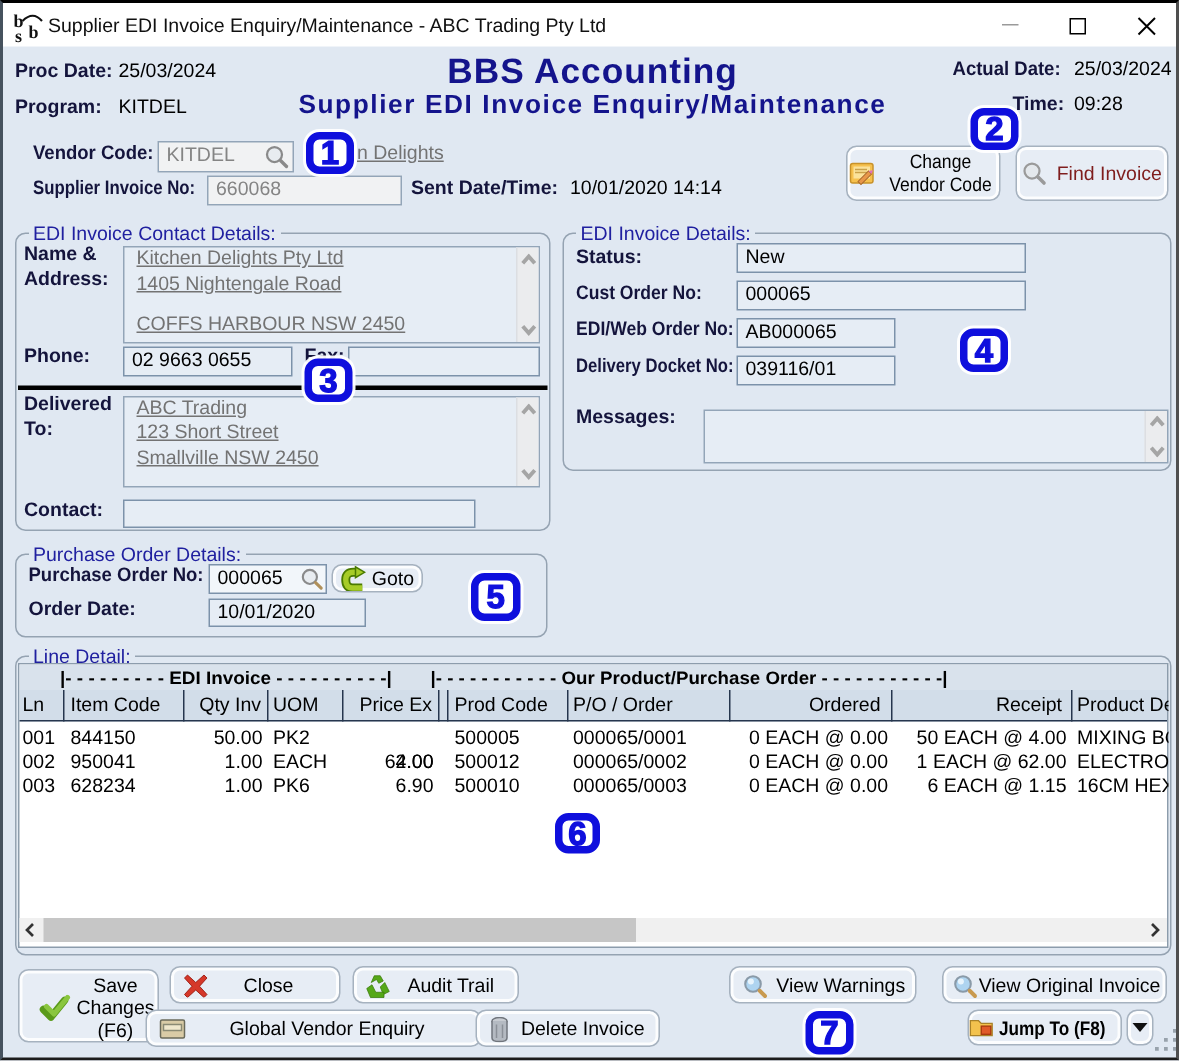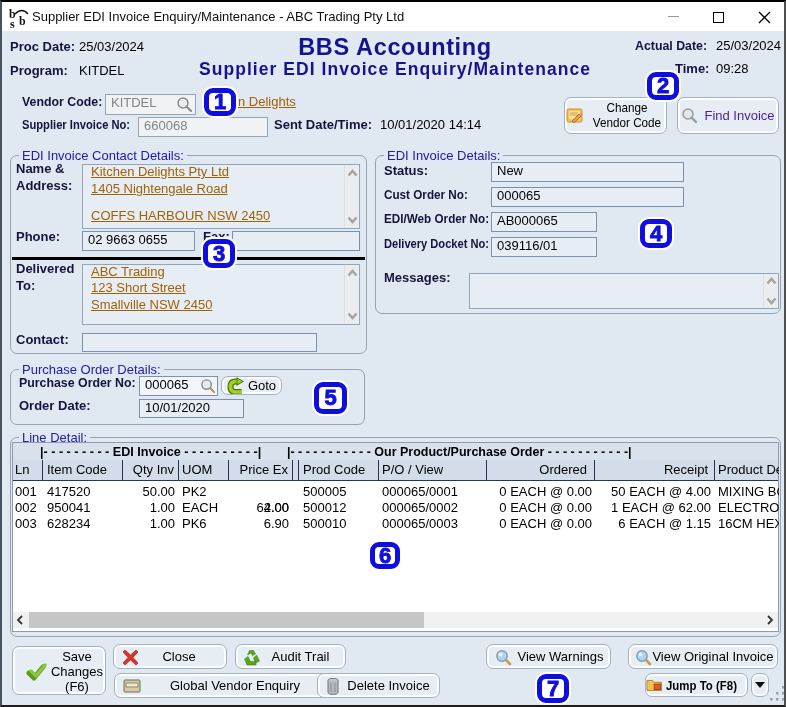--- a/index.html
+++ b/index.html
@@ -10,21 +10,21 @@
 .abs { position:absolute; }
 #titlebar { position:absolute; left:0; top:0; width:784px; height:29px; background:#fff; }
 #title { position:absolute; left:30px; top:7px; font-size:13px; color:#101010; }
 .b { font-weight:bold; }
 .lbl { position:absolute; font-weight:bold; font-size:13px; line-height:13px; color:#14143c; white-space:nowrap; transform-origin:left center; }
 .val { position:absolute; font-size:13px; line-height:13px; color:#000; white-space:nowrap; }
 .navy { color:#14148c; }
 .inp { position:absolute; background:#e6edf5; border:1px solid #7c92aa; font-size:13px; line-height:13px; color:#000;
   padding:1px 0 0 5px; white-space:nowrap; overflow:hidden; }
 .inp.dis { background:#f1f2f3; color:#848484; border-color:#93a5b8; }
-.link { color:#a16207; text-decoration:underline; }
+.link { color:#737373; text-decoration:underline; }
 fieldset.grp { position:absolute; border:1px solid #95a3b2; border-radius:7px; }
 fieldset.grp legend { font-size:13px; color:#2020a0; margin-left:8px; padding:0 3px; }
 .btn { position:absolute; background:#e7edf5; border:1px solid #a6b2bf; border-radius:7px;
   box-shadow:inset 0 0 0 2px rgba(255,255,255,0.85);
   font-size:13px; color:#000; display:flex; align-items:center; justify-content:center; }
 .callout { position:absolute; background:#fff; border:5px solid #0f0fdd; border-radius:9px;
   color:#0f0fdd; font-weight:bold; font-size:22px; -webkit-text-stroke:0.9px #0f0fdd; display:flex; align-items:center; justify-content:center;
   box-shadow:0 0 0 2px rgba(255,255,255,0.95); font-family:"Liberation Sans",sans-serif; }
 .sb { position:absolute; background:#ebecee; border-left:1px solid #dcdee2; }
 .cell { position:absolute; font-size:13px; line-height:13px; color:#000; white-space:nowrap; }
@@ -77,21 +77,21 @@
     <svg width="18" height="16" viewBox="0 0 18 16" style="margin-right:5px">
       <rect x="1" y="1" width="15" height="13" rx="1.5" fill="#f6c14e" stroke="#c8922a"></rect>
       <rect x="3" y="3" width="11" height="8" fill="#fbe29a"></rect>
       <line x1="4" y1="5" x2="12" y2="5" stroke="#caa24a"></line>
       <line x1="4" y1="7" x2="12" y2="7" stroke="#caa24a"></line>
       <path d="M6 13 L13 6 L15 8 L8 15 Z" fill="#e8974a" stroke="#a8682a" stroke-width="0.7"></path>
       <path d="M13 6 L15 8 L16 5.5 Z" fill="#e070c0"></path>
     </svg>
     <div style="text-align:center;line-height:14.5px;transform:scaleX(0.9)">Change<br>Vendor Code</div>
   </div>
-  <div class="btn" style="left:675px;top:95px;width:102px;height:37px;color:#4c1d95">
+  <div class="btn" style="left:675px;top:95px;width:102px;height:37px;color:#7f1d1d">
     <svg width="17" height="17" viewBox="0 0 17 17" style="margin-right:6px">
       <circle cx="7" cy="7" r="5" fill="#e4e8ec" stroke="#9a9a9a" stroke-width="1.5"></circle>
       <line x1="11" y1="11" x2="15" y2="15" stroke="#9a9a9a" stroke-width="2.4" stroke-linecap="round"></line>
     </svg>
     Find Invoice
   </div>
 
   <fieldset class="grp" style="left:8px;top:146px;width:357px;height:206px">
     <legend>EDI Invoice Contact Details:</legend>
   </fieldset>
@@ -193,27 +193,27 @@
   <div class="abs" style="left:484px;top:458px;width:1px;height:21px;background:#26364e"></div>
   <div class="abs" style="left:592px;top:458px;width:1px;height:21px;background:#26364e"></div>
   <div class="abs" style="left:712px;top:458px;width:1px;height:21px;background:#26364e"></div>
 
   <div class="cell" style="left:13px;top:461px">Ln</div>
   <div class="cell" style="left:45px;top:461px">Item Code</div>
   <div class="cellr" style="left:120px;top:461px;width:52px">Qty Inv</div>
   <div class="cell" style="left:180px;top:461px">UOM</div>
   <div class="cellr" style="left:226px;top:461px;width:60px">Price Ex</div>
   <div class="cell" style="left:301px;top:461px">Prod Code</div>
-  <div class="cell" style="left:380px;top:461px">P/O / View</div>
+  <div class="cell" style="left:380px;top:461px">P/O / Order</div>
   <div class="cellr" style="left:484px;top:461px;width:101px">Ordered</div>
   <div class="cellr" style="left:592px;top:461px;width:114px">Receipt</div>
   <div class="cell" style="left:716px;top:461px;width:61px;overflow:hidden">Product De</div>
 
   <div class="cell" style="left:13px;top:483px">001</div>
-  <div class="cell" style="left:45px;top:483px">417520</div>
+  <div class="cell" style="left:45px;top:483px">844150</div>
   <div class="cellr" style="left:120px;top:483px;width:53px">50.00</div>
   <div class="cell" style="left:180px;top:483px">PK2</div>
   <div class="cellr" style="left:226px;top:499px;width:61px">4.00</div>
   <div class="cell" style="left:301px;top:483px">500005</div>
   <div class="cell" style="left:380px;top:483px">000065/0001</div>
   <div class="cellr" style="left:484px;top:483px;width:106px">0 EACH @ 0.00</div>
   <div class="cellr" style="left:592px;top:483px;width:117px">50 EACH @ 4.00</div>
   <div class="cell" style="left:716px;top:483px;width:61px;overflow:hidden">MIXING BOW</div>
   <div class="cell" style="left:13px;top:499px">002</div>
   <div class="cell" style="left:45px;top:499px">950041</div>
@@ -277,21 +277,21 @@
     <span style="margin-left:24px">View Warnings</span>
   </div>
   <div class="btn" style="left:626px;top:642px;width:150px;height:25px">
     <svg width="17" height="17" viewBox="0 0 17 17" style="position:absolute;left:6px;top:4px">
       <circle cx="7" cy="7" r="5.2" fill="#aed4f0" stroke="#8a9aa8" stroke-width="1.4"></circle>
       <circle cx="5.6" cy="5.4" r="2" fill="#e8f4fc"></circle>
       <line x1="11.5" y1="11.5" x2="15" y2="15" stroke="#c89a50" stroke-width="2.6" stroke-linecap="round"></line>
     </svg>
     <span style="margin-left:20px">View Original Invoice</span>
   </div>
-  <div class="btn" style="left:112px;top:671px;width:224px;height:25px">
+  <div class="btn" style="left:95px;top:671px;width:224px;height:25px">
     <svg width="18" height="16" viewBox="0 0 18 16" style="position:absolute;left:8px;top:4px">
       <rect x="1" y="2" width="16" height="12" rx="1" fill="#d9cba6" stroke="#6a6a5a"></rect>
       <rect x="3" y="5" width="12" height="4" fill="#efe7cc" stroke="#8a8a74"></rect>
     </svg>
     <span style="margin-left:18px">Global Vendor Enquiry</span>
   </div>
   <div class="btn" style="left:315px;top:671px;width:123px;height:25px">
     <svg width="12" height="17" viewBox="0 0 12 17" style="position:absolute;left:9px;top:4px">
       <ellipse cx="6" cy="2.6" rx="5" ry="2.2" fill="#c8ccd2" stroke="#70757c"></ellipse>
       <path d="M1 2.6 L1 14 Q1 16.4 6 16.4 Q11 16.4 11 14 L11 2.6" fill="#b4bac2" stroke="#70757c"></path>

